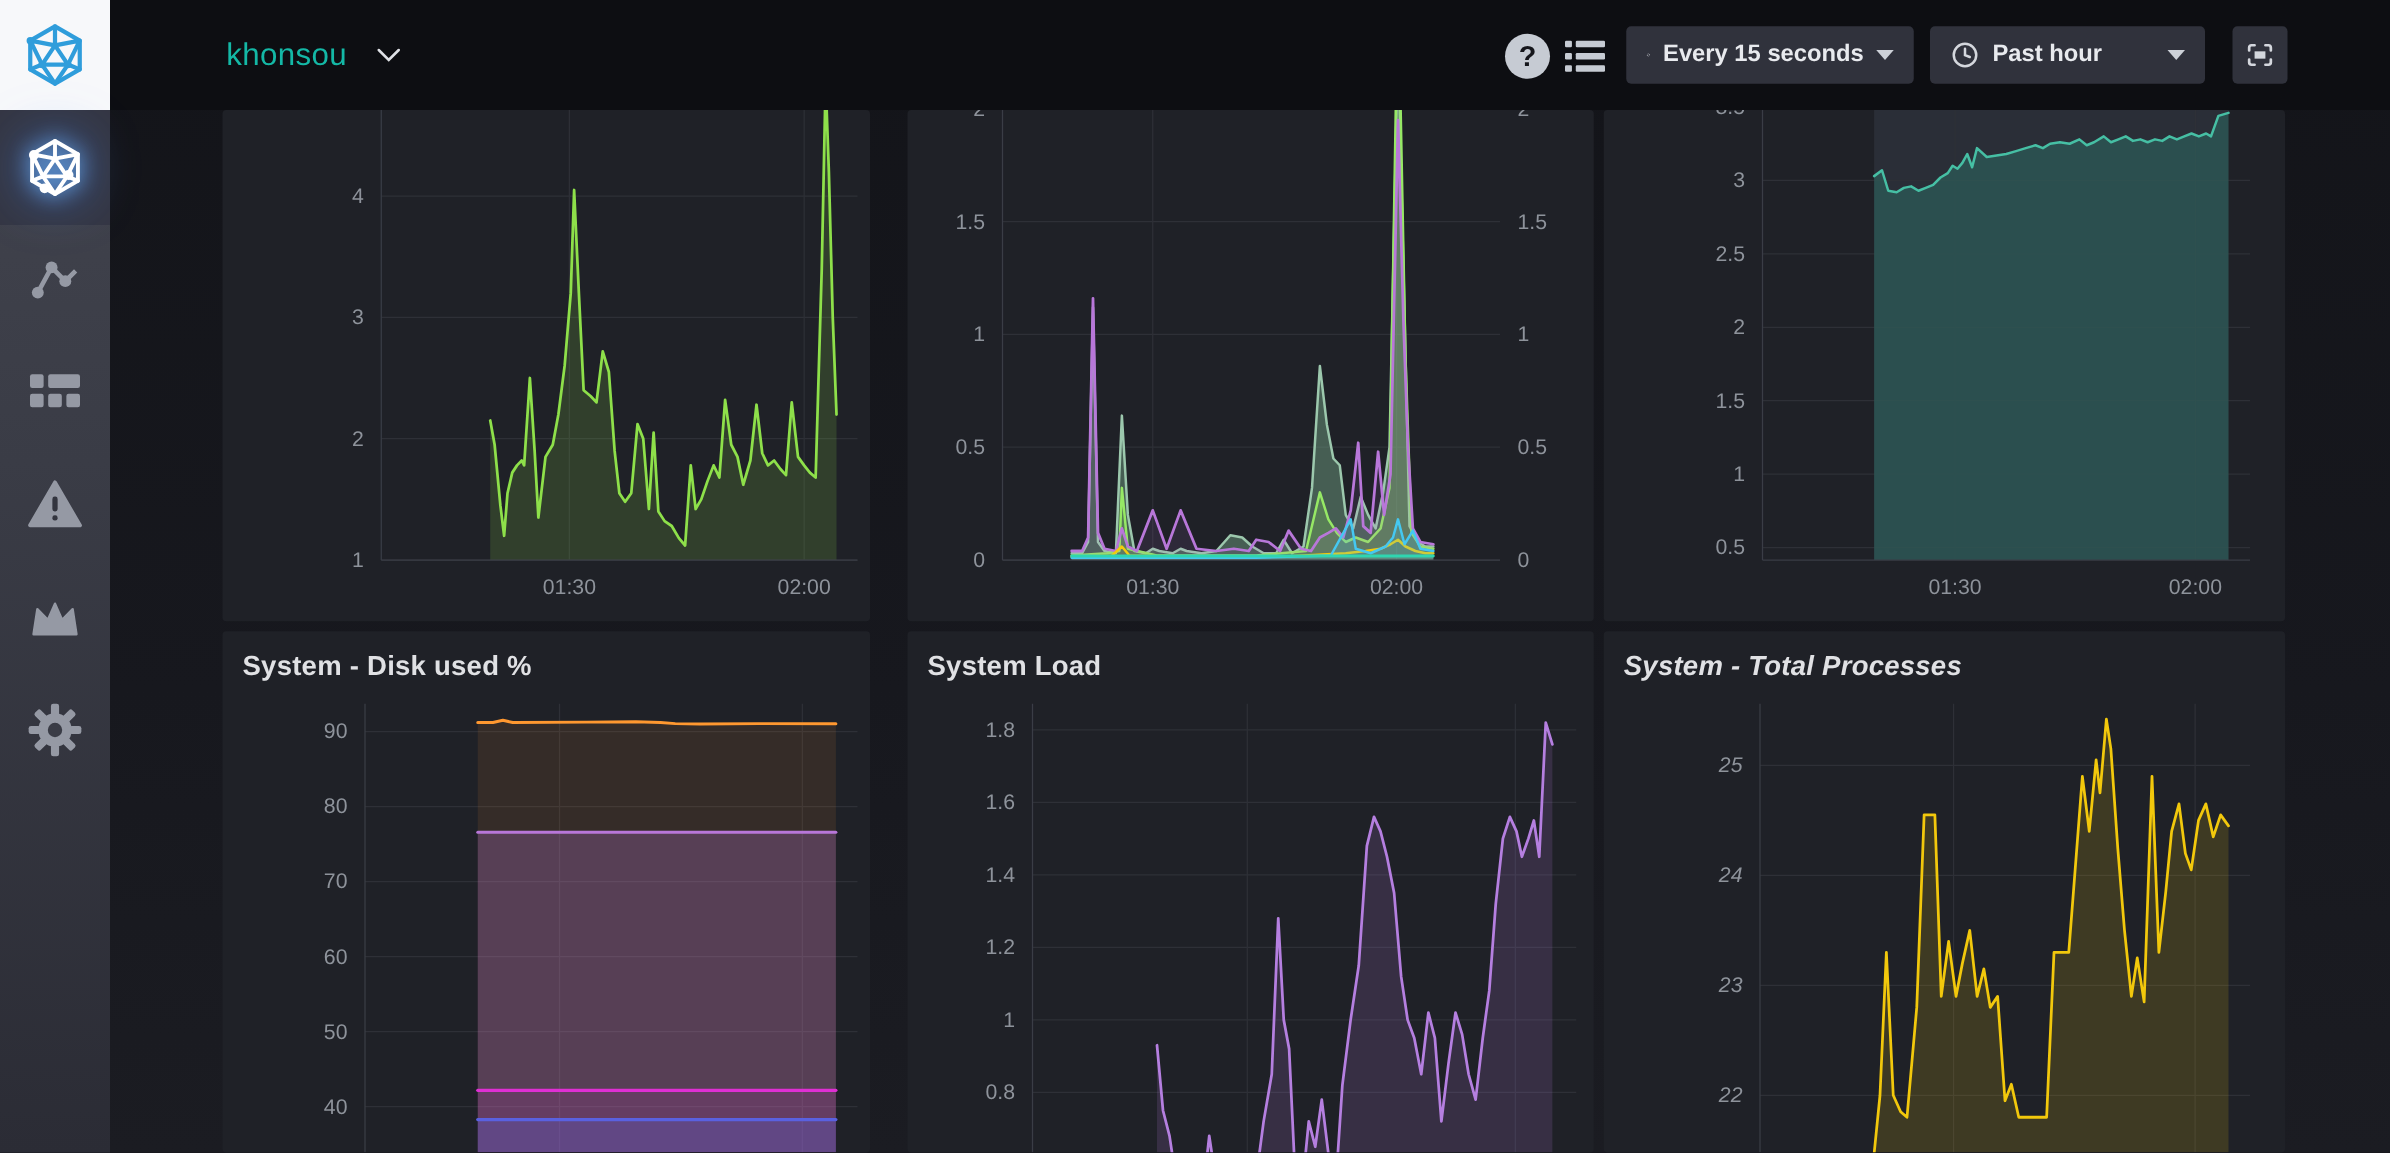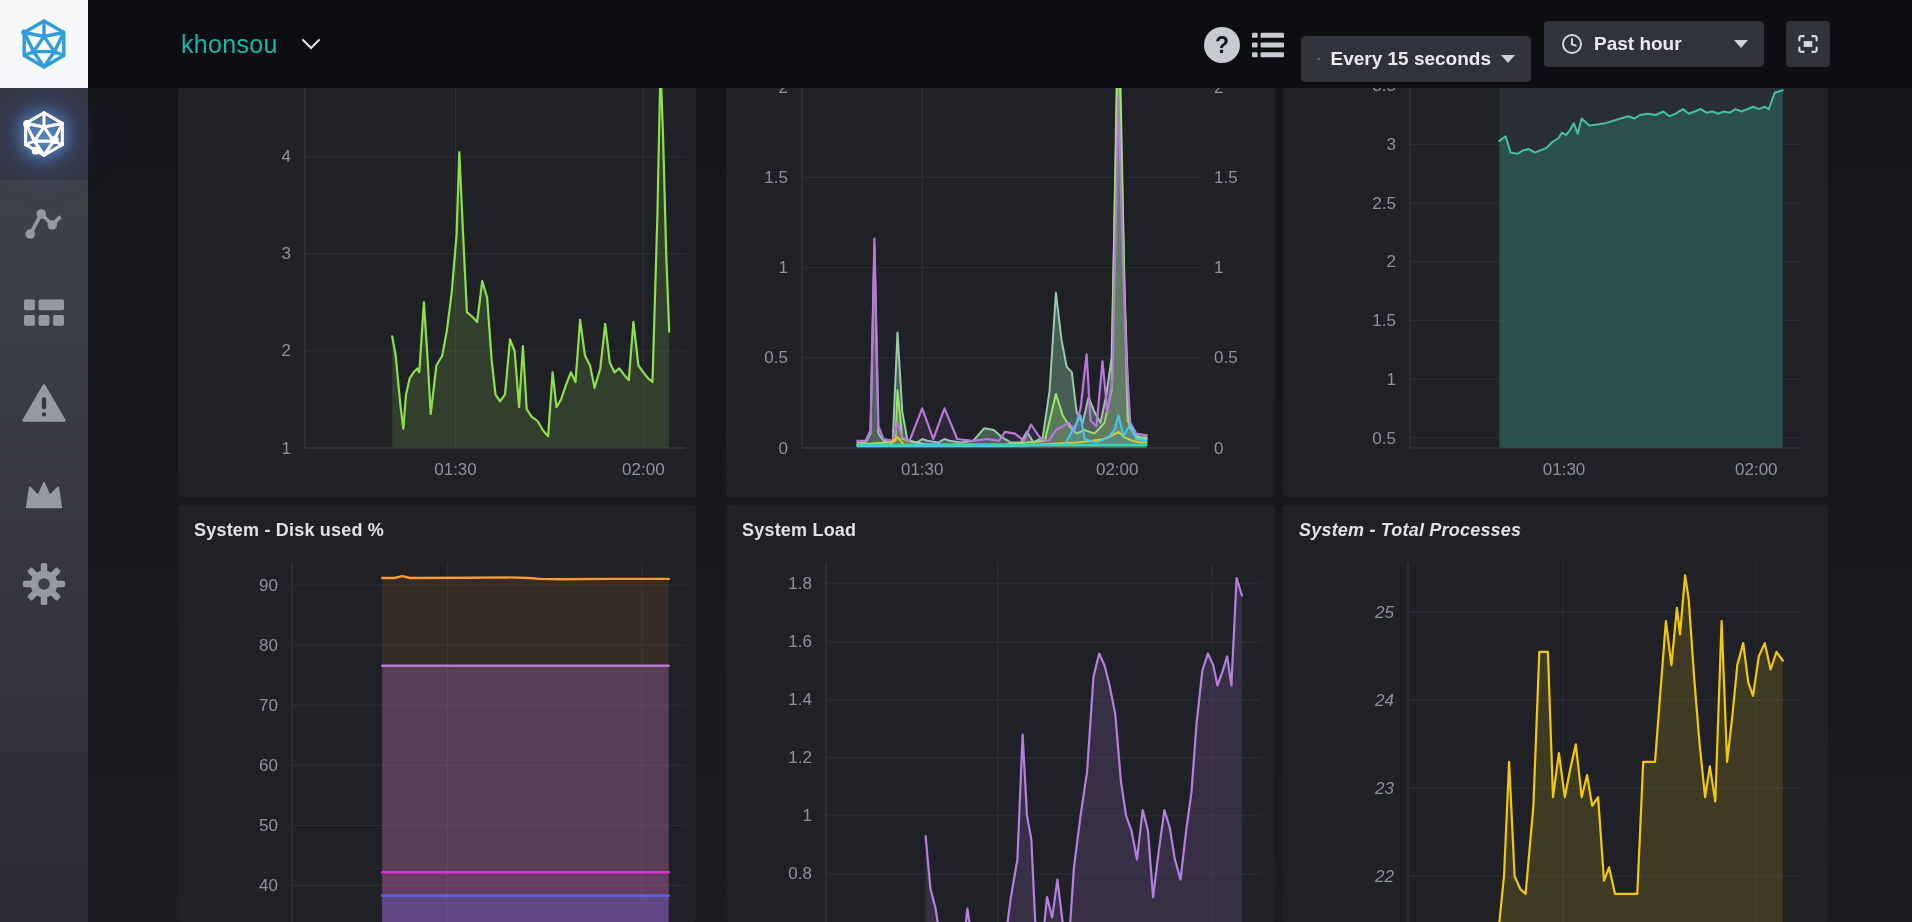--- a/index.html
+++ b/index.html
@@ -13,21 +13,21 @@
   #dash-title { position:absolute; left:181px; top:0; height:88px; display:flex; align-items:center;
                 color:#14b8a6; font-size:25px; font-weight:400; letter-spacing:.3px; cursor:pointer; }
   #dash-title .chev { margin-left:22px; display:flex; align-items:center; }
   .help-circle { width:36px; height:36px; border-radius:50%; background:#c6cbd3; color:#15161b;
                  font-weight:bold; font-size:23px; display:flex; align-items:center; justify-content:center;
                  position:absolute; left:1204px; top:27px; cursor:pointer; }
   .list-icon { position:absolute; left:1252px; top:30px; cursor:pointer; }
   .nav-btn { position:absolute; top:21px; height:46px; background:#30323c; border-radius:4px;
              display:flex; align-items:center; color:#e8eaee; font-size:19px; font-weight:bold;
              padding:0 16px; cursor:pointer; }
-  #refresh-btn { left:1301px; width:230px;margin-top:15px; }
+  #refresh-btn { left:1301px; width:230px; }
   #time-btn   { left:1544px; width:220px;align-items:center; }
   #fullscreen-btn { left:1786px; width:44px; justify-content:center; padding:0; }
   .nav-btn .lbl { margin:0 10px; white-space:nowrap; }
   .caret { width:0; height:0; border-left:7px solid transparent; border-right:7px solid transparent;
            border-top:8px solid #cdd1d8; margin-left:auto; }
   #time-btn .caret { margin-left:auto; }
 
   
   #sidebar { position:absolute; left:0; top:0; width:88px; height:922px;
              background:linear-gradient(180deg,#43454f 0%,#3a3c46 40%,#2b2c35 100%); z-index:6; }
@@ -40,21 +40,21 @@
 
   
   .panel { position:absolute; background:#1f2127; border-radius:3px; overflow:hidden; }
   #panel-p1 { left:178px;  top:88px;  width:518px; height:409px; }
   #panel-p2 { left:726px;  top:88px;  width:549px; height:409px; }
   #panel-p3 { left:1283px; top:88px;  width:545px; height:409px; }
   #panel-p4 { left:178px;  top:505px; width:518px; height:417px; }
   #panel-p5 { left:726px;  top:505px; width:549px; height:417px;text-decoration:underline; }
   #panel-p6 { left:1283px; top:505px; width:545px; height:417px;font-style:italic; }
   .panel-title { position:absolute; left:0; top:0; width:100%; height:56px; padding:15px 16px 0 16px;
-                 color:#e0e1e4; font-size:18px; font-weight:bold; letter-spacing:.2px; cursor:pointer;
+                 color:#e0e1e4; font-size:22px; font-weight:bold; letter-spacing:.2px; cursor:pointer;
                  white-space:nowrap; }
   .plot-host { position:absolute; inset:0; }
   .plot-host svg { position:absolute; left:0; top:0; overflow:hidden; display:block; }
 </style>
 </head>
 <body>
 <div id="stage">
 
   <nav id="sidebar">
     <div id="logo-block">

